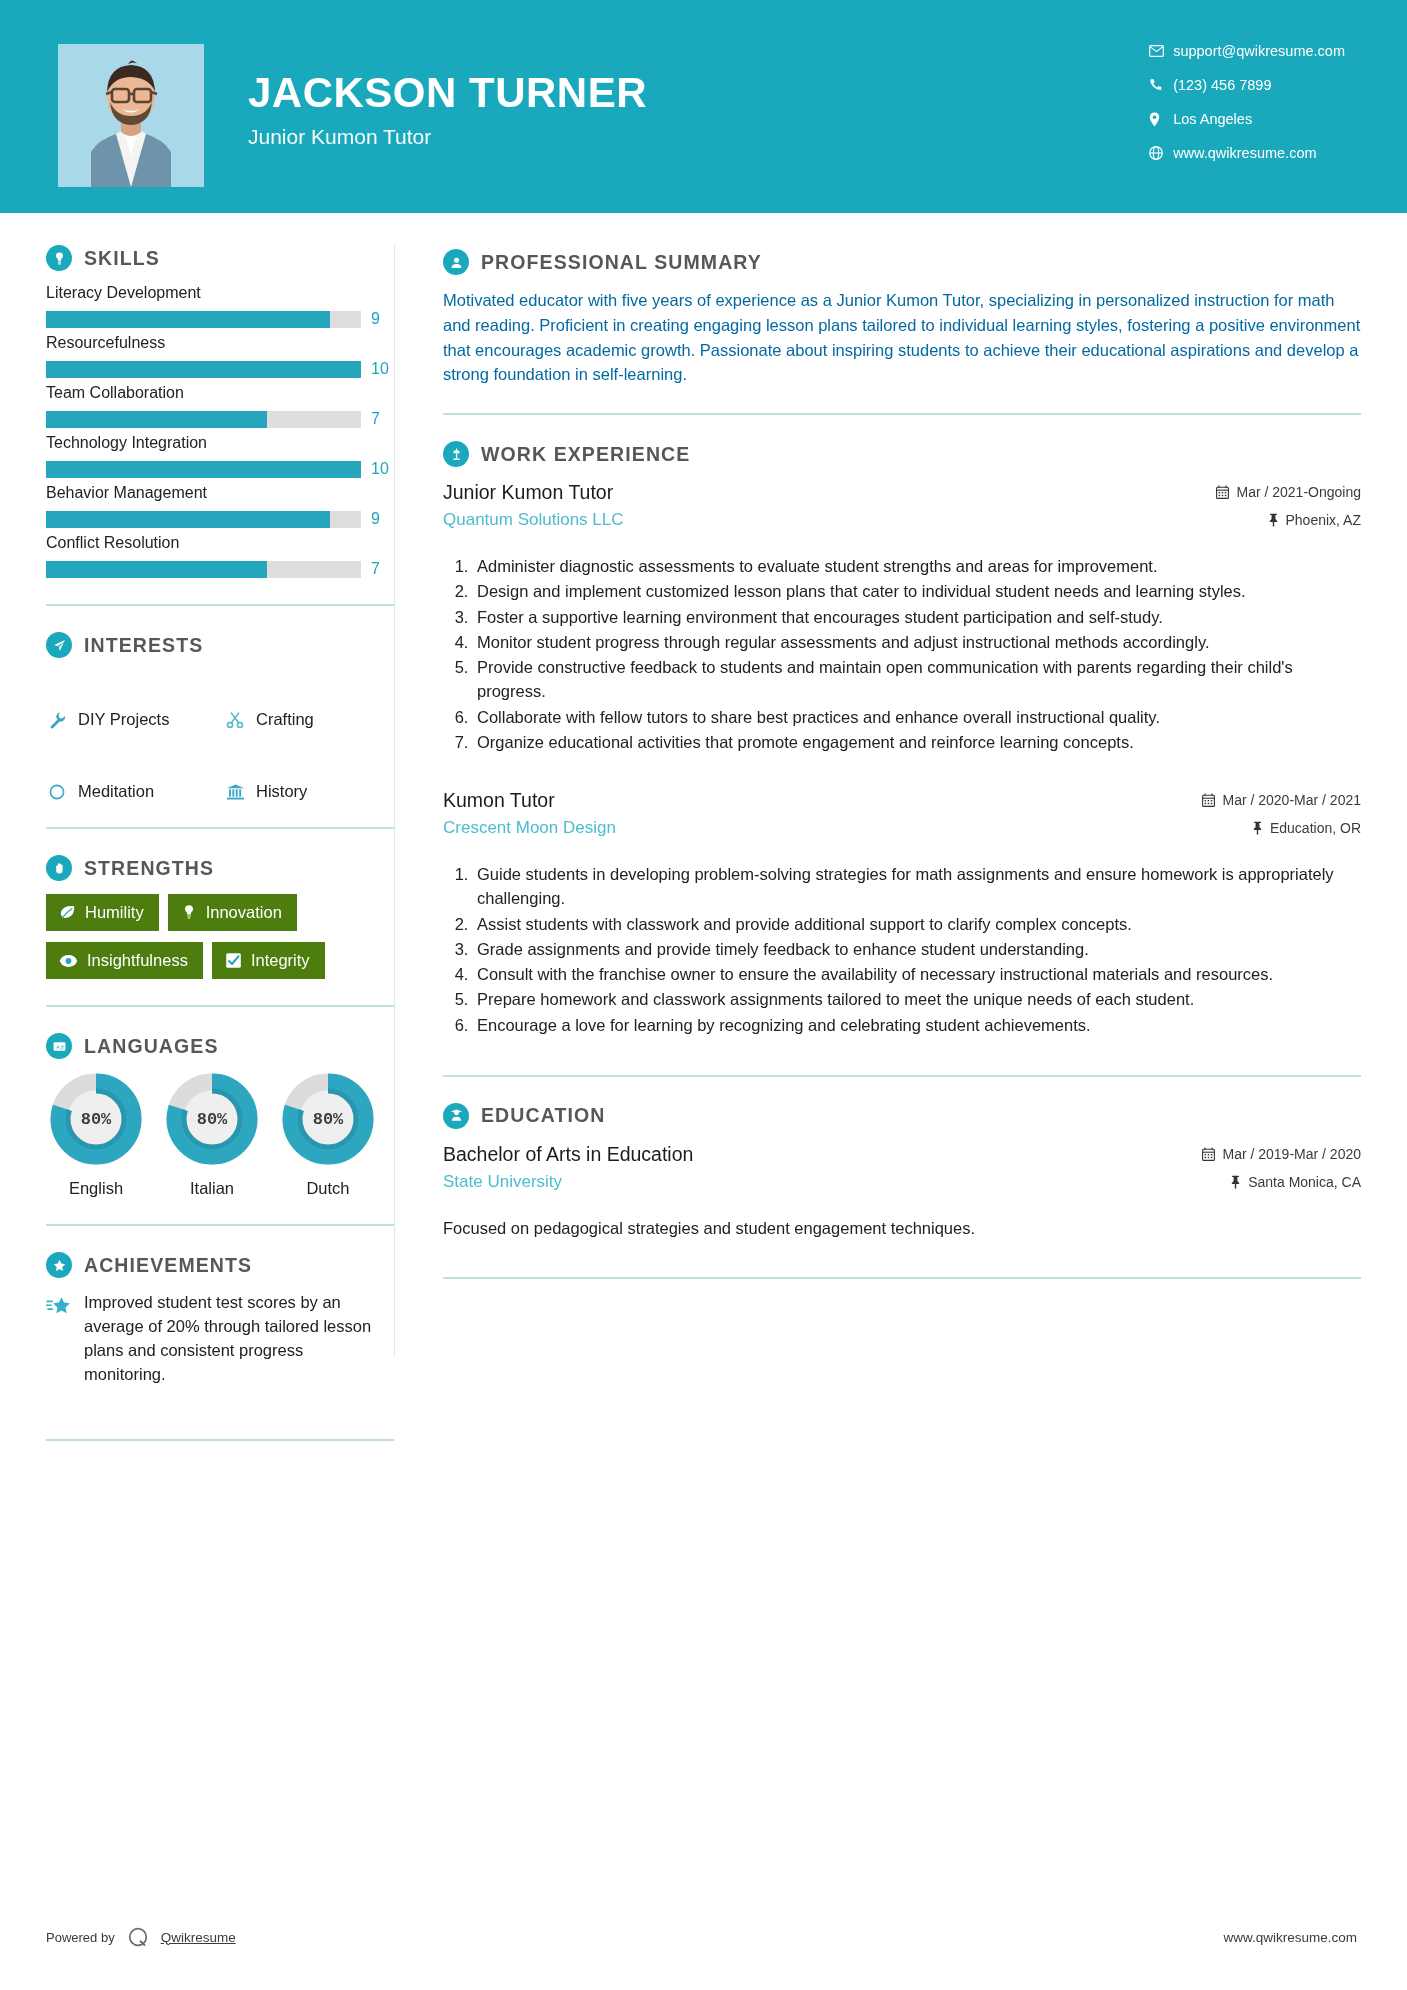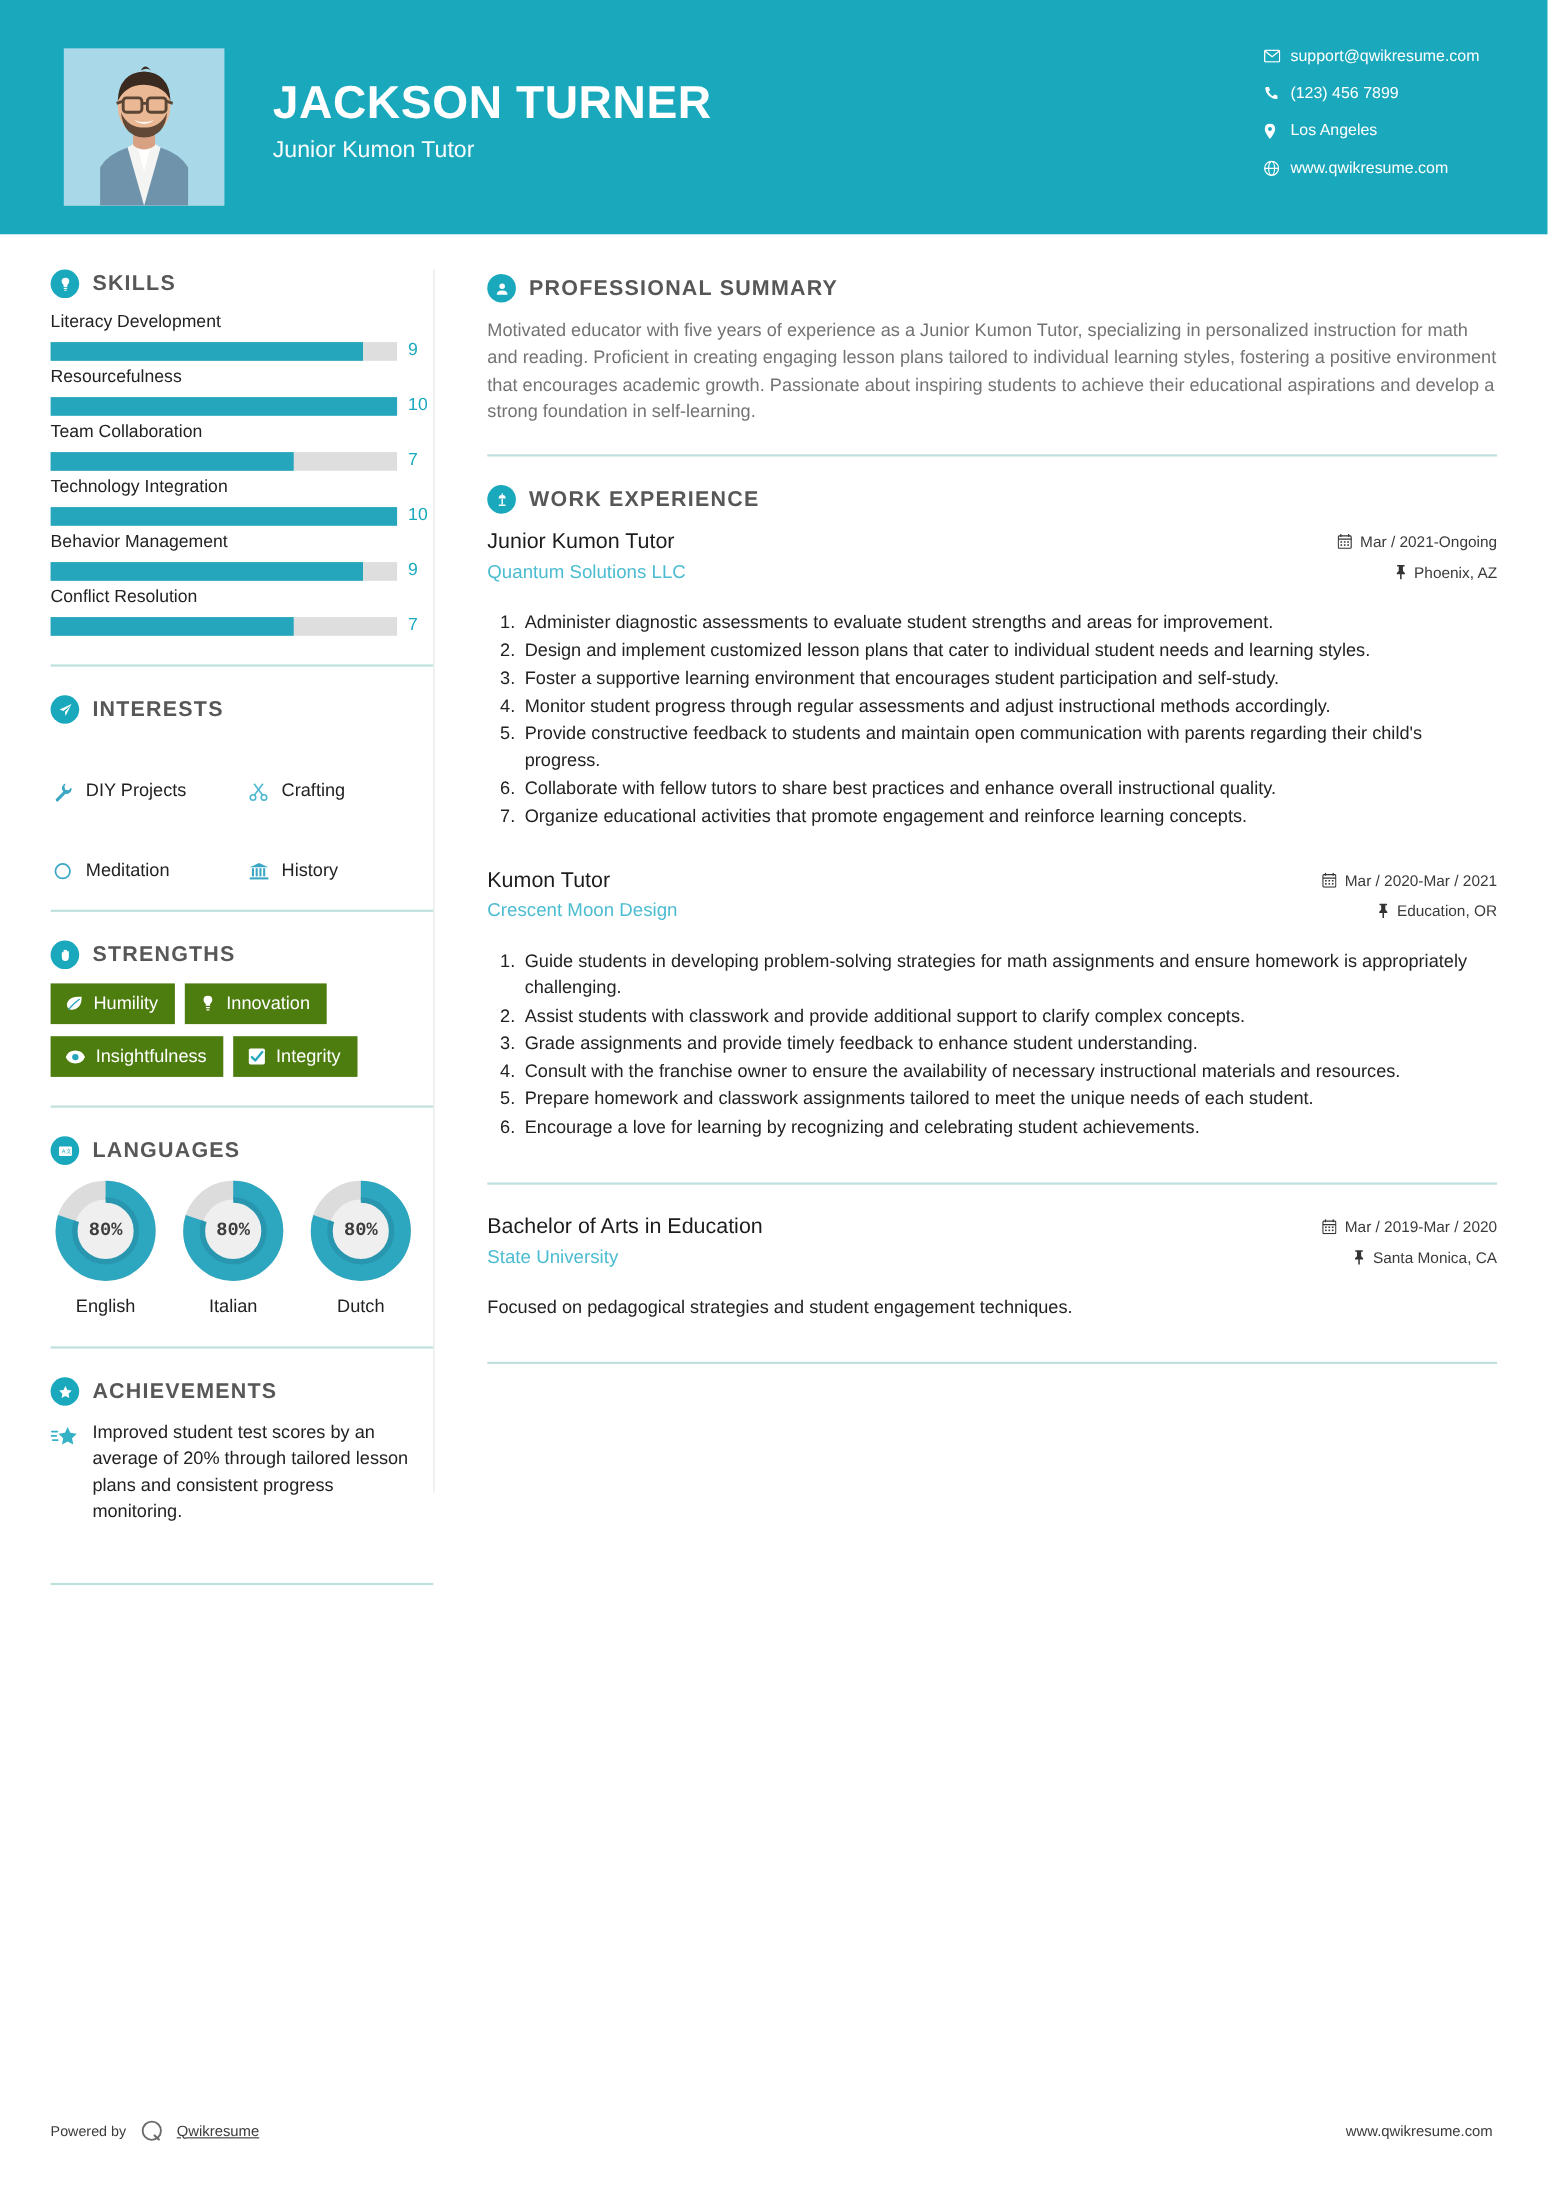--- a/index.html
+++ b/index.html
@@ -225,21 +225,21 @@
     font-size: 16.5px;
     line-height: 1.45;
     color: #222;
     width: 300px;
   }
 
   
   .summary {
     font-size: 16.5px;
     line-height: 1.5;
-    color: #737373;
+    color: #0369a1;
   }
   .job { margin-bottom: 4px; }
   .job-head {
     display: flex;
     justify-content: space-between;
     align-items: flex-start;
   }
   .job-titles { flex: 1 1 auto; }
   .job-title {
     font-size: 19.5px;
@@ -784,20 +784,30 @@
               <li>Prepare homework and classwork assignments tailored to meet the unique needs of each student.</li>
               <li>Encourage a love for learning by recognizing and celebrating student achievements.</li>
             </ol>
           </div>
         </div>
     </div>
 
     <div class="sep" style="margin-top:38px;"></div>
 
     <div>
+      <div class="shead">
+        <span class="badge">
+          <svg width="15" height="15" viewBox="0 0 15 15">
+              <circle cx="7.5" cy="5" r="2.3" fill="#fff"></circle>
+              <path d="M2.9 12.8 Q2.9 8.8 7.5 8.8 Q12.1 8.8 12.1 12.8 Z" fill="#fff"></path>
+              <path d="M2 3.4 L7.5 1.4 L13 3.4 L7.5 5.2 Z" fill="#fff"></path>
+            </svg>
+        </span>
+        <span class="txt">EDUCATION</span>
+      </div>
       <div id="education-list">
           <div>
             <div class="job-head">
               <div class="job-titles">
                 <div class="job-title">Bachelor of Arts in Education</div>
                 <div class="job-org">State University</div>
               </div>
               <div class="job-meta">
                 <div class="meta-row">
                   <span class="ico">

